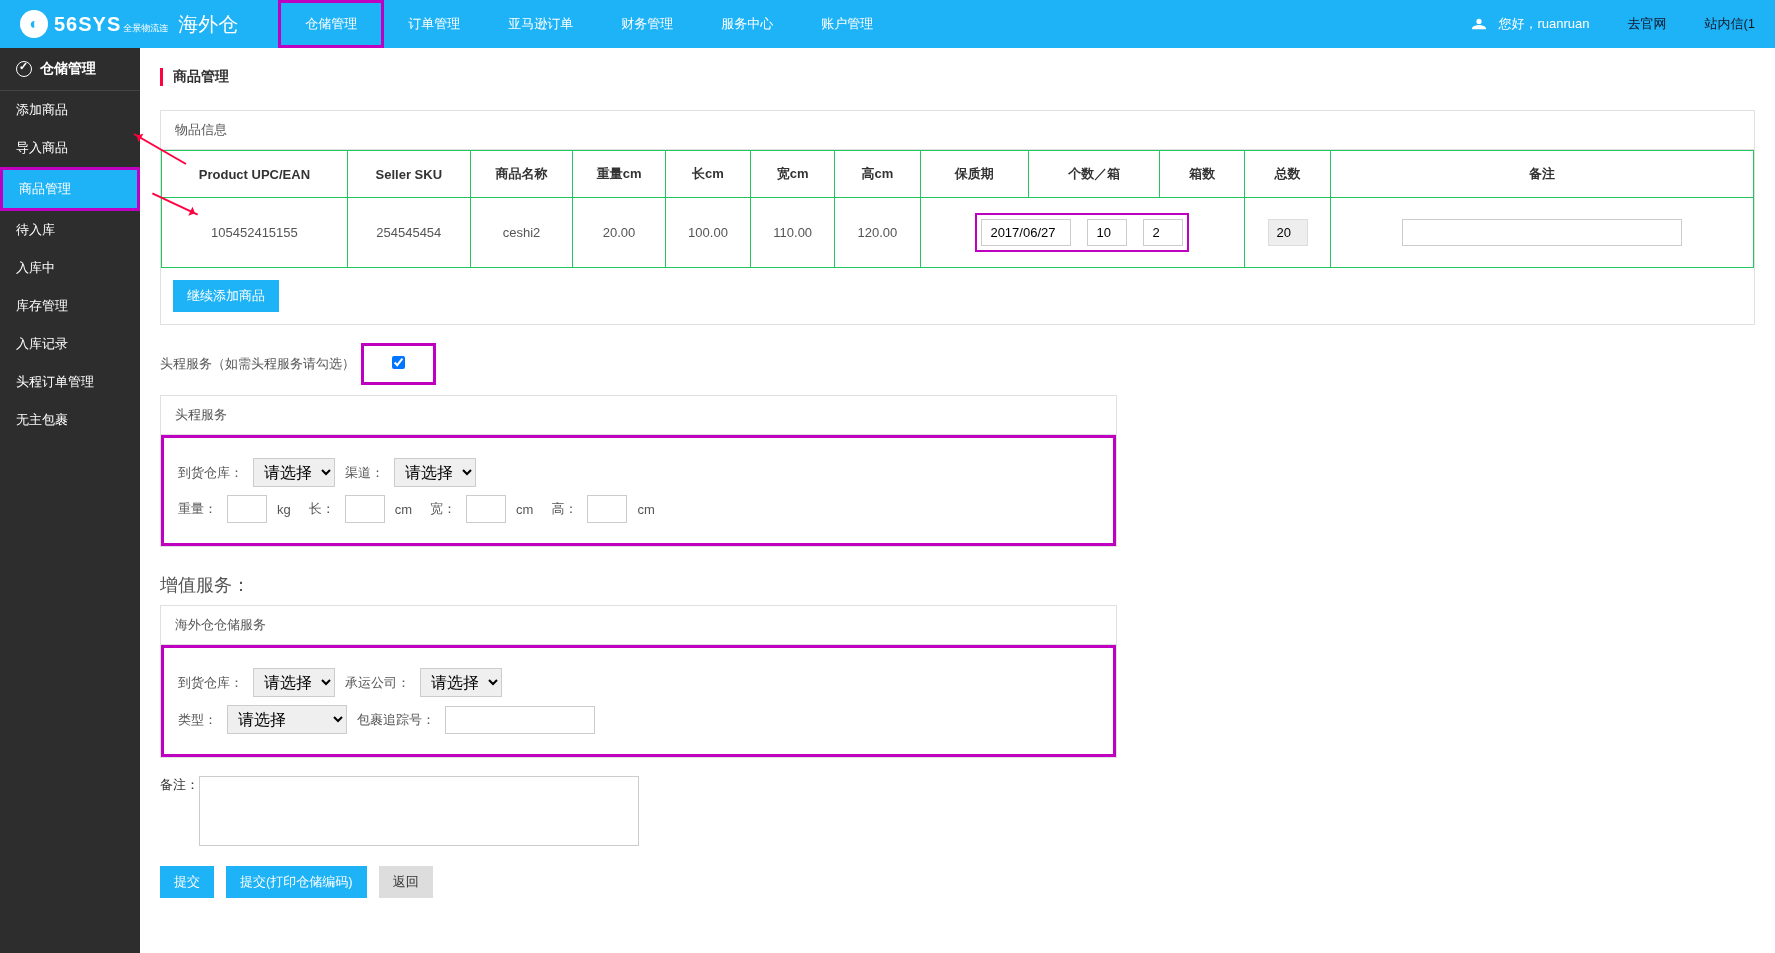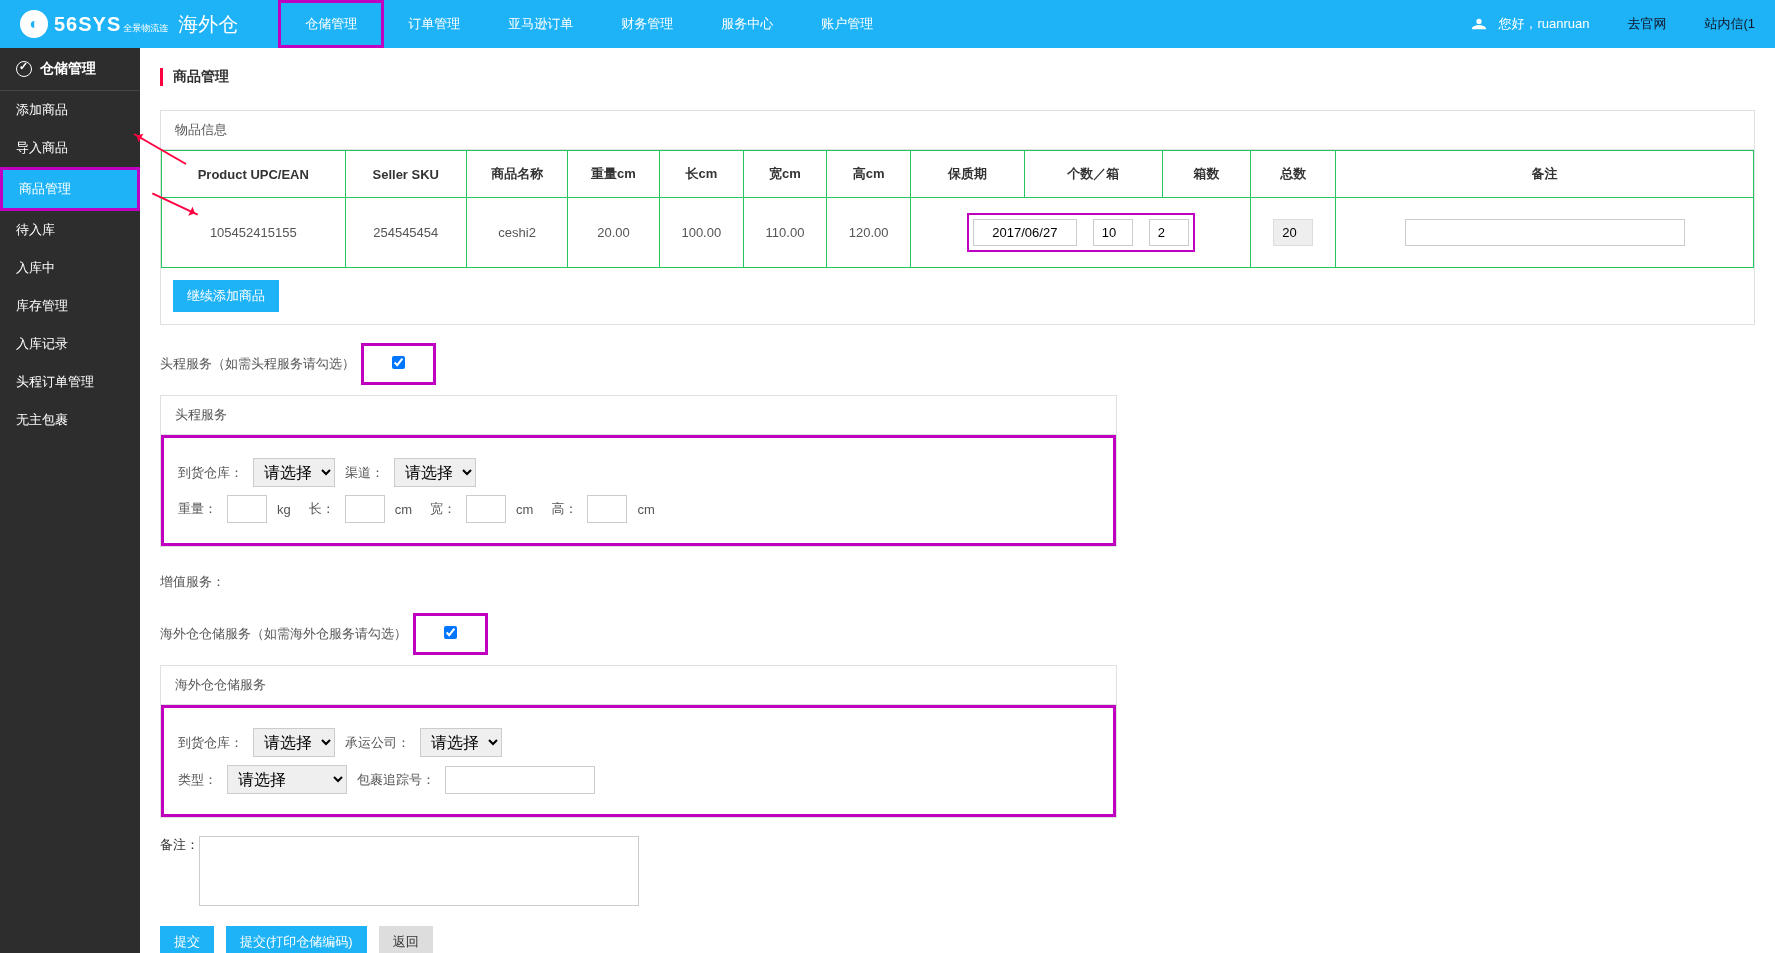--- a/index.html
+++ b/index.html
@@ -37,42 +37,42 @@
     .page-title { border-left: 3px solid #ff0040; padding-left: 10px; font-size: 14px; font-weight: bold; margin-bottom: 24px; }
     .panel { border: 1px solid #e0e0e0; margin-bottom: 18px; }
     .panel-header { padding: 10px 14px; border-bottom: 1px solid #e0e0e0; font-size: 13px; color: #555; }
     .panel-body { padding: 12px 14px; }
     
     table.data-table { width: 100%; border-collapse: collapse; }
     table.data-table th, table.data-table td { border: 1px solid #22c55e; padding: 14px 10px; text-align: center; font-size: 13px; }
     table.data-table th { font-weight: bold; color: #333; }
     table.data-table td { color: #555; height: 70px; }
     .cell-input { border: 1px solid #ccc; padding: 5px 8px; font-size: 13px; text-align: left; }
-    .date-input { width: 104px; text-align: center; }
+    .date-input { width: 90px; }
     .num-input { width: 40px; }
     .readonly-input { background: #eee; border: 1px solid #ddd; width: 40px; }
     .highlight-group { border: 2px solid #c000c0; padding: 4px; display: inline-flex; gap: 16px; align-items: center; }
     
     .btn { border: none; padding: 7px 14px; cursor: pointer; font-size: 13px; }
     .btn-primary { background: #1eb3f7; color: #fff; }
     .btn-default { background: #ddd; color: #333; }
     .btn-row { margin-top: 12px; }
     
     .section-label { margin: 14px 0 10px; font-size: 13px; color: #555; display: flex; align-items: center; gap: 6px; }
     .checkbox-highlight { border: 3px solid #c000c0; padding: 10px 28px; display: inline-block; }
     
     .form-row { display: flex; align-items: center; gap: 10px; margin: 8px 0; flex-wrap: wrap; }
     .form-row label { font-size: 13px; color: #555; }
     .form-row select, .form-row input[type="text"] { border: 1px solid #ccc; padding: 4px 6px; font-size: 16px; }
     .form-row select { min-width: 70px; }
     .form-row input[type="text"] { width: 40px; }
     .unit { font-size: 13px; color: #555; margin-right: 8px; }
     
     .highlight-box { border: 3px solid #c000c0; }
-    .value-added { font-size: 13px; color: #555; padding: 8px 0; }
+    .value-added { font-size: 18px; color: #555; padding: 8px 0; }
     
     textarea.remark { width: 440px; height: 70px; border: 1px solid #ccc; resize: none; font-size: 13px; padding: 6px; vertical-align: top; }
     .remark-row { display: flex; gap: 0; margin-top: 10px; }
     .bottom-buttons { margin-top: 20px; display: flex; gap: 12px; }
     .tracking-input { width: 150px !important; }
     .remark-cell-input { width: 280px; }
   </style>
 </head>
 <body>
 
@@ -202,26 +202,20 @@
           <input type="text" style="">
           <span class="unit">cm</span>
           <label>高：</label>
           <input type="text" style="">
           <span class="unit">cm</span>
         </div>
       </div>
     </div>
     <div class="value-added">增值服务：</div>
 
-    <div class="section-label">
-      <span>海外仓仓储服务（如需海外仓服务请勾选）</span>
-      <span class="checkbox-highlight">
-        <input type="checkbox" checked="" style="">
-      </span>
-    </div>
 
     <div class="panel" style="width:60%;">
       <div class="panel-header">海外仓仓储服务</div>
       <div class="panel-body highlight-box">
         <div class="form-row">
           <label>到货仓库：</label>
           <select><option>请选择</option></select>
           <label>承运公司：</label>
           <select style="min-width:80px;"><option>请选择</option></select>
         </div>

